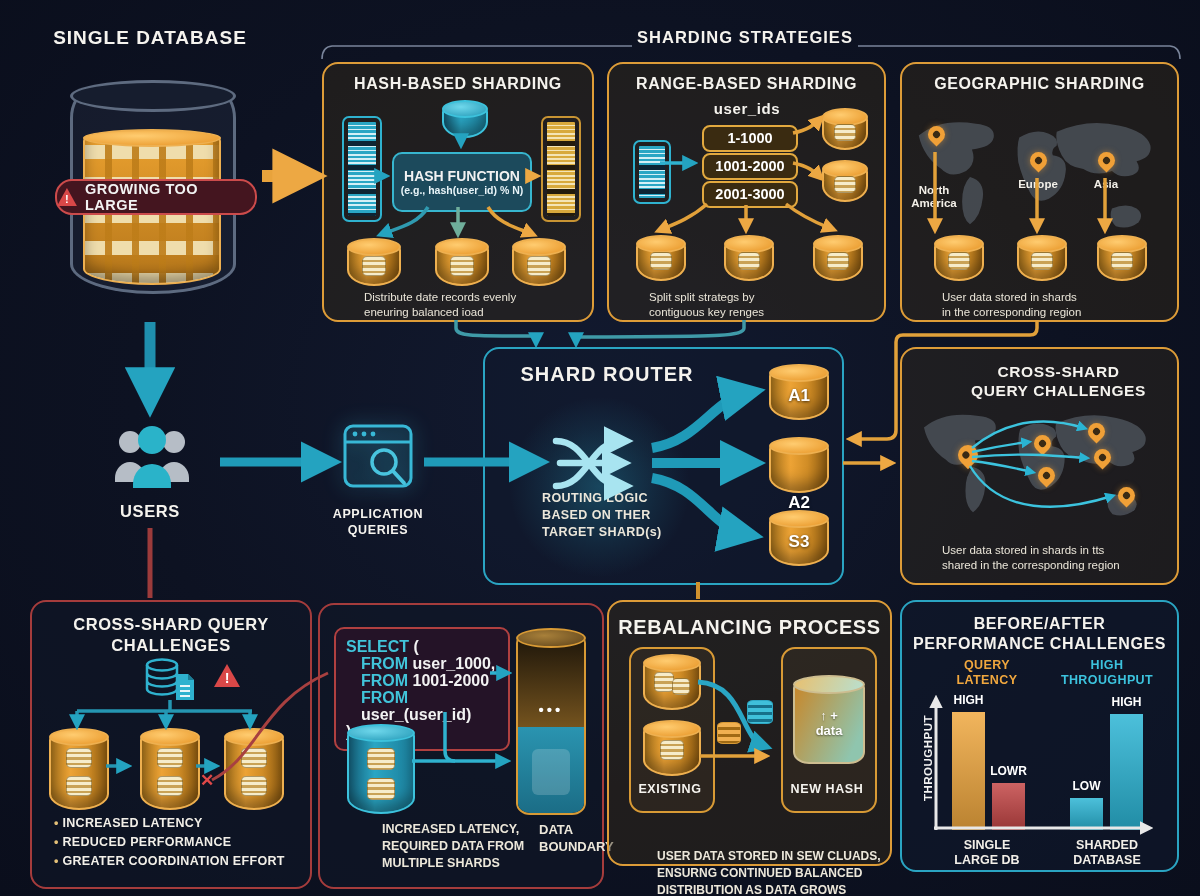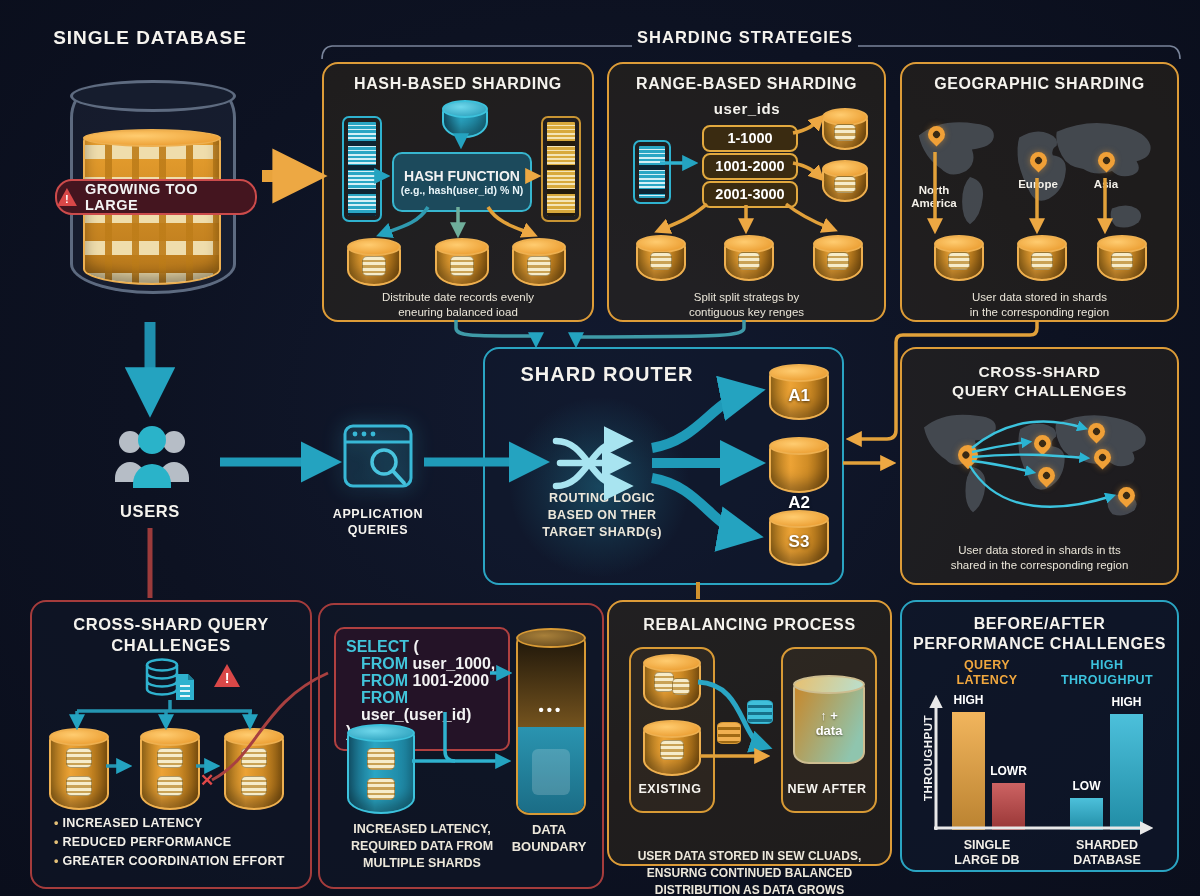--- a/index.html
+++ b/index.html
@@ -5,21 +5,21 @@
   html,body{margin:0;padding:0;background:#0a0e1a;}
   #stage{position:relative;width:1200px;height:896px;background:
     radial-gradient(ellipse at 50% 45%, #121a30 0%, #0d1222 55%, #0a0e1c 100%);
     font-family:"Liberation Sans", sans-serif; overflow:hidden; color:#f2f2f2;}
   .abs{position:absolute;}
   .panel{position:absolute;border-radius:16px;border:2.5px solid;}
   .panel.orange{border-color:#dd9c38;background:rgba(58,46,24,.42);}
   .panel.teal{border-color:#2aa4c2;background:rgba(16,26,46,.55);}
   .panel.red{border-color:#a53c3c;background:rgba(17,23,40,.55);}
   .ptitle{position:absolute;text-align:center;color:#f5f3ee;font-weight:bold;letter-spacing:.6px;}
-  .caption{position:absolute;text-align:center;color:#ece7da;font-weight:bold;line-height:15px;}
+  .caption{position:absolute;color:#ece7da;font-weight:bold;line-height:15px;padding-left:40px;}
   .cap-sm{font-size:11.5px;font-weight:normal;color:#eae5d8;}
   
   .cyl{position:absolute;border:2px solid #eeb050;border-radius:8px 8px 50% 50%/6px 6px 16px 16px;
     background:linear-gradient(90deg,#a9741c,#eda335 35%,#d18d26 65%,#8f5c11);
     box-shadow:inset 0 -8px 14px rgba(0,0,0,.35);}
   .cyl::before{content:"";position:absolute;left:-2px;top:-8px;width:100%;height:14px;
     border:2px solid #eeb050;border-radius:50%;
     background:radial-gradient(ellipse at 40% 35%,#ffcc70,#e79425);}
   .cyl.teal{border-color:#3cc2dc;background:linear-gradient(90deg,#15607a,#2aa6c4 40%,#1b7e9a);}
   .cyl.teal::before{border-color:#3cc2dc;background:radial-gradient(ellipse at 40% 35%,#6fd8ec,#2398b6);}
@@ -184,21 +184,21 @@
       </div>
     <div class="cyl" style="left:284px;top:94px;width:56px;height:46px;">
         <span class="lbl" style="font-size:17px;margin-top:34px;">A2</span>
       </div>
     <div class="cyl" style="left:284px;top:167px;width:56px;height:46px;">
         <span class="lbl" style="font-size:17px;">S3</span>
       </div>
   </div>
 
   <div class="panel orange" style="left:900px;top:347px;width:275px;height:234px;background:rgba(50,42,28,.45);">
-    <div class="ptitle" style="left:0;top:13px;width:100%;font-size:15.5px;line-height:19px;">
+    <div class="ptitle" style="left:0;top:13px;width:100%;font-size:15.5px;line-height:19px;padding-left:19px;">
       <div>CROSS-SHARD</div>
         <div>QUERY CHALLENGES</div>
       </div>
     <svg style="position:absolute;left:6px;top:52px;" width="262" height="132" viewBox="0 0 260 140">
       <g fill="#4d535b" opacity=".8">
         <path d="M8,28 q22,-18 58,-12 q20,2 18,14 q-2,10 -22,12 q5,14 -6,22 q-16,8 -25,-2 q-18,-12 -23,-34 z"></path>
         <path d="M60,70 q15,4 13,21 q-2,19 -13,27 q-8,-6 -8,-23 q0,-17 8,-25 z"></path>
         <path d="M110,30 q16,-10 30,-4 q10,4 8,12 q-6,4 -4,10 q15,2 13,17 q-2,19 -17,27 q-13,6 -19,-6 q-8,-15 -12,-31 q-2,-16 1,-25 z"></path>
         <path d="M148,24 q32,-14 64,-6 q27,6 31,20 q2,12 -14,16 q6,10 -4,14 q-13,4 -21,-4 q-16,6 -29,-2 q-16,-2 -22,-14 q-7,-14 -5,-24 z"></path>
         <path d="M204,102 q15,-6 25,0 q8,6 2,14 q-10,8 -23,4 q-8,-8 -4,-18 z"></path>
@@ -299,40 +299,40 @@
       <div>REQUIRED DATA FROM</div>
       <div>MULTIPLE SHARDS</div>
     </div>
     <div class="caption" style="left:179px;top:216px;width:100px;font-size:13px;line-height:17px;">
       <div>DATA</div>
       <div>BOUNDARY</div>
     </div>
   </div>
 
   <div class="panel orange" style="left:607px;top:600px;width:281px;height:262px;background:rgba(55,45,24,.45);">
-    <div class="ptitle" style="left:0;top:14px;width:100%;font-size:16px;">REBALANCING PROCESS</div>
+    <div class="ptitle" style="left:0;top:14px;width:100%;font-size:20px;">REBALANCING PROCESS</div>
     <div class="abs" style="left:20px;top:45px;width:82px;height:162px;border:2px solid #d89a35;border-radius:14px;background:rgba(240,170,60,.06);"></div>
     <div class="cyl" style="left:34px;top:58px;width:54px;height:46px;">
       <div class="coins" style="top:10px;left:36%;width:18px;height:18px;"></div>
         <div class="coins" style="top:16px;left:66%;width:16px;height:15px;"></div>
       </div>
     <div class="cyl" style="left:34px;top:124px;width:54px;height:46px;">
       <div class="coins" style="top:12px;width:22px;height:18px;"></div>
       </div>
     <div class="ptitle" style="left:6px;top:180px;width:110px;font-size:12.5px;">EXISTING</div>
     <div class="coinpile" style="left:138px;top:98px;width:24px;height:22px;background:repeating-linear-gradient(180deg,#3fc0da 0 4px,#16708a 4px 7px);border:1px solid #2fa8c4;"></div>
     <div class="coinpile" style="left:108px;top:120px;width:22px;height:20px;background:repeating-linear-gradient(180deg,#f0b050 0 4px,#a06a14 4px 7px);border:1px solid #d89a35;"></div>
     <div class="abs" style="left:172px;top:45px;width:92px;height:162px;border:2px solid #d89a35;border-radius:14px;background:rgba(240,170,60,.06);"></div>
     <div class="abs" style="left:184px;top:80px;width:68px;height:78px;border:2px solid #cdbd90;border-radius:8px 8px 16px 16px/6px 6px 12px 12px;
                 background:linear-gradient(115deg,#c8872a,#8fc5ae 85%);display:flex;flex-direction:column;align-items:center;justify-content:center;">
       <div style="font-size:13px;font-weight:bold;color:#fff;text-shadow:0 1px 2px rgba(0,0,0,.5);">↑ +</div>
       <div style="font-size:13px;font-weight:bold;color:#fff;text-shadow:0 1px 2px rgba(0,0,0,.5);">data</div>
     </div>
     <div class="abs" style="left:184px;top:73px;width:68px;height:15px;border:2px solid #cdbd90;border-radius:50%;background:linear-gradient(115deg,#e8c070,#b8e0d0);"></div>
-    <div class="ptitle" style="left:162px;top:180px;width:112px;font-size:12.5px;">NEW AFTER</div>
+    <div class="ptitle" style="left:162px;top:180px;width:112px;font-size:12.5px;">NEW HASH</div>
     <div class="caption" style="left:8px;top:218px;width:265px;font-size:12px;line-height:17px;margin-top:28px;">
       <div>USER DATA STORED IN SEW CLUADS,</div>
       <div>ENSURNG CONTINUED BALANCED</div>
       <div>DISTRIBUTION AS DATA GROWS</div>
     </div>
   </div>
 
   <div class="panel teal" style="left:900px;top:600px;width:275px;height:268px;">
     <div class="ptitle" style="left:0;top:12px;width:100%;font-size:16px;line-height:20px;">
       <div>BEFORE/AFTER</div>

